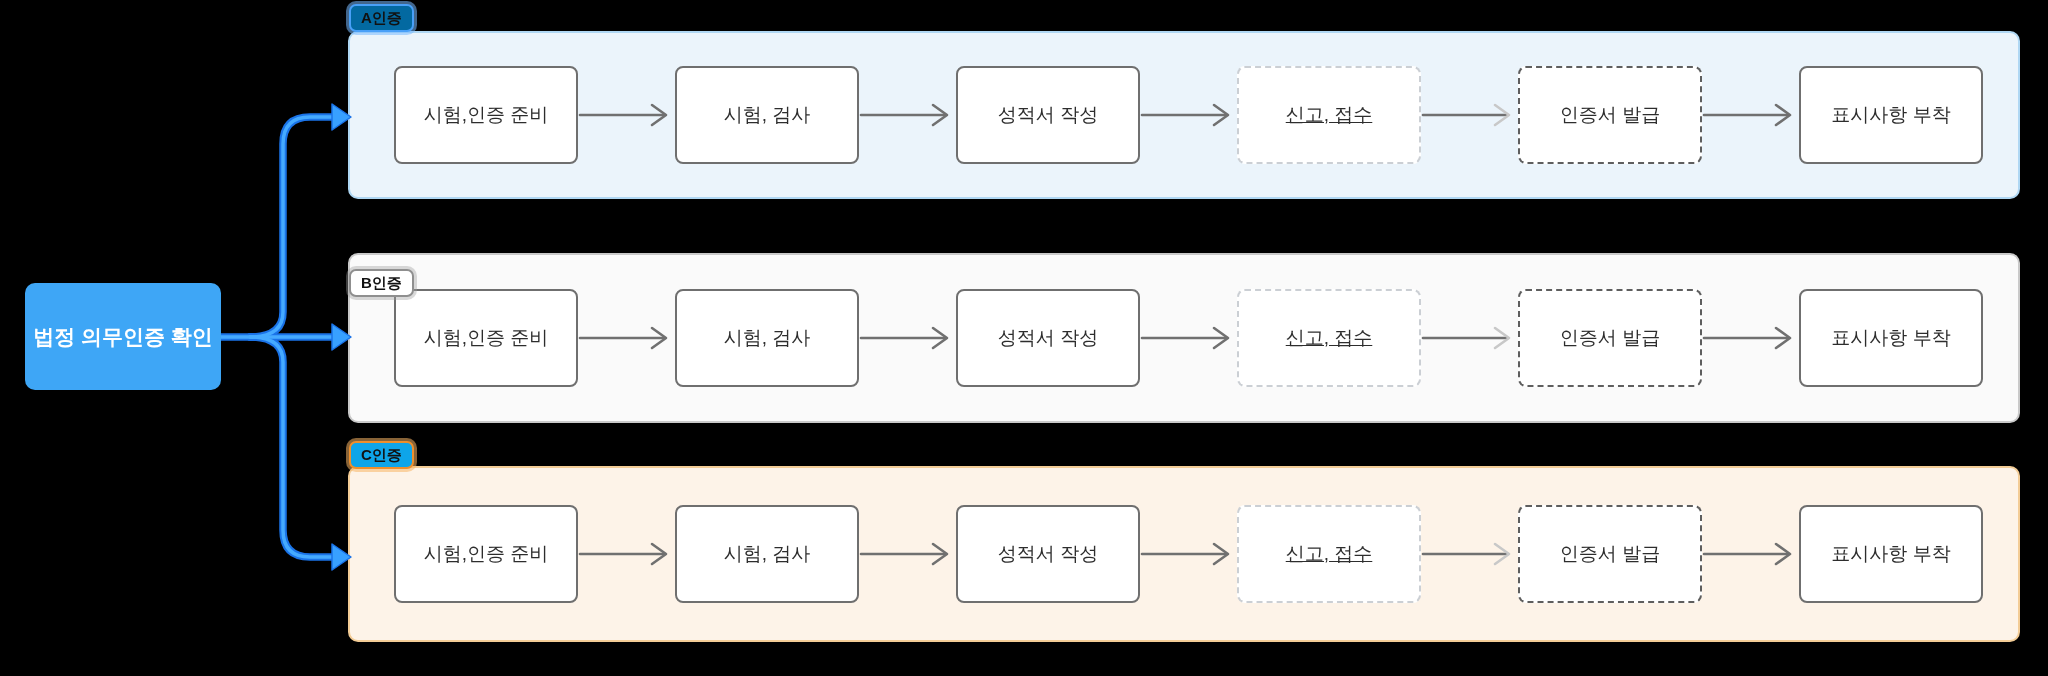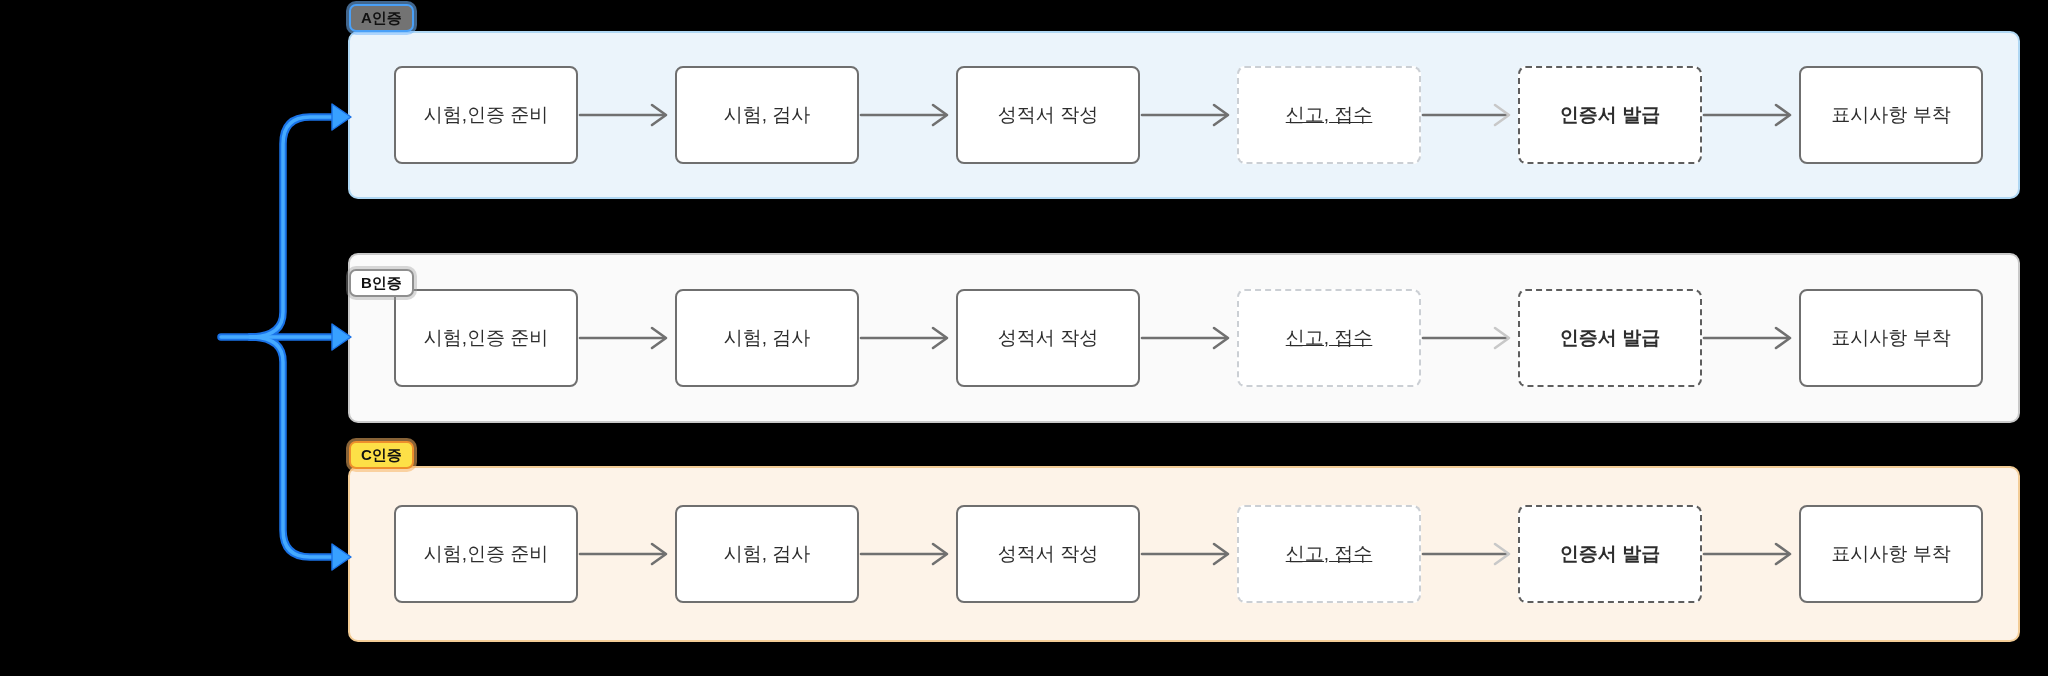--- a/index.html
+++ b/index.html
@@ -21,34 +21,34 @@
   .lane-body--a{top:31px;height:168px;background:#EBF4FB;border:2px solid #AFD7F3;}
   .lane-body--b{top:253px;height:170px;background:#FAFAFA;border:2px solid #C9C9C9;}
   .lane-body--c{top:466px;height:176px;background:#FDF3E8;border:2px solid #F3CC96;}
   
   .chip{
     position:absolute;left:349px;z-index:3;
     padding:2px 10px;border-radius:7px;
     font-size:15px;font-weight:600;color:#111;
     line-height:20px;white-space:nowrap;
   }
-  .chip--a{top:4px;background:#737373;border:2px solid #49A0F8;box-shadow:0 0 0 3px rgba(120,185,255,.55);}
+  .chip--a{top:4px;background:#0369a1;border:2px solid #49A0F8;box-shadow:0 0 0 3px rgba(120,185,255,.55);}
   .chip--b{top:226px;background:#FFFFFF;border:2px solid #8F8F8F;box-shadow:0 0 0 3px rgba(160,160,160,.4);margin-top:43px;}
-  .chip--c{top:441px;background:#fde047;border:2px solid #EE8F2C;box-shadow:0 0 0 3px rgba(248,180,100,.55);}
+  .chip--c{top:441px;background:#0ea5e9;border:2px solid #EE8F2C;box-shadow:0 0 0 3px rgba(248,180,100,.55);}
   
   .node{
     width:184px;height:98px;box-sizing:border-box;
     background:#FFFFFF;border-radius:8px;
     display:flex;align-items:center;justify-content:center;
     font-size:19px;color:#2D2D2D;text-align:center;
     flex:0 0 auto;
   }
   .node--solid{border:2.5px solid #6F6F6F;}
   .node--dashed-light{border:2.5px dashed #CBCFD4;text-decoration:underline;}
-  .node--dashed-dark{border:2.5px dashed #5E5E5E;font-weight:bold;}
+  .node--dashed-dark{border:2.5px dashed #5E5E5E;}
   
   .arrow{flex:0 0 auto;display:block;}
   
   .start-box{
     position:absolute;left:25px;top:283px;width:196px;height:107px;
     background:#3EA6F6;border-radius:10px;z-index:5;
     display:flex;align-items:center;justify-content:center;
     color:#FFFFFF;font-size:21px;font-weight:700;text-align:center;
   }
   
@@ -70,20 +70,21 @@
       <path d="M 250 337 Q 283 337 283 312 L 283 144 Q 283 117 310 117 L 334 117"></path>
       <path d="M 250 337 Q 283 337 283 362 L 283 530 Q 283 557 310 557 L 334 557"></path>
     </g>
     <g fill="#38A0FF" stroke="#1A73E8" stroke-width="1.5" stroke-linejoin="round">
       <path d="M 332 104 L 351 117 L 332 130 Z"></path>
       <path d="M 332 324 L 351 337 L 332 350 Z"></path>
       <path d="M 332 544 L 351 557 L 332 570 Z"></path>
     </g>
   </svg>
 
+  <div class="start-box">법정 의무인증 확인</div>
 
   <div class="chip chip--a">A인증</div>
   <div class="lane-body lane-body--a">
     <div class="node node--solid">시험,인증 준비</div>
     <svg class="arrow" width="97" height="28" viewBox="0 0 97 28">
         <line x1="2" y1="14" x2="86" y2="14" stroke="#707070" stroke-width="2.6" stroke-linecap="round"></line>
         <polyline points="74,4 88,14 74,24" fill="none" stroke="#707070" stroke-width="2.6" stroke-linecap="round" stroke-linejoin="round"></polyline>
       </svg>
     <div class="node node--solid">시험, 검사</div>
     <svg class="arrow" width="97" height="28" viewBox="0 0 97 28">

